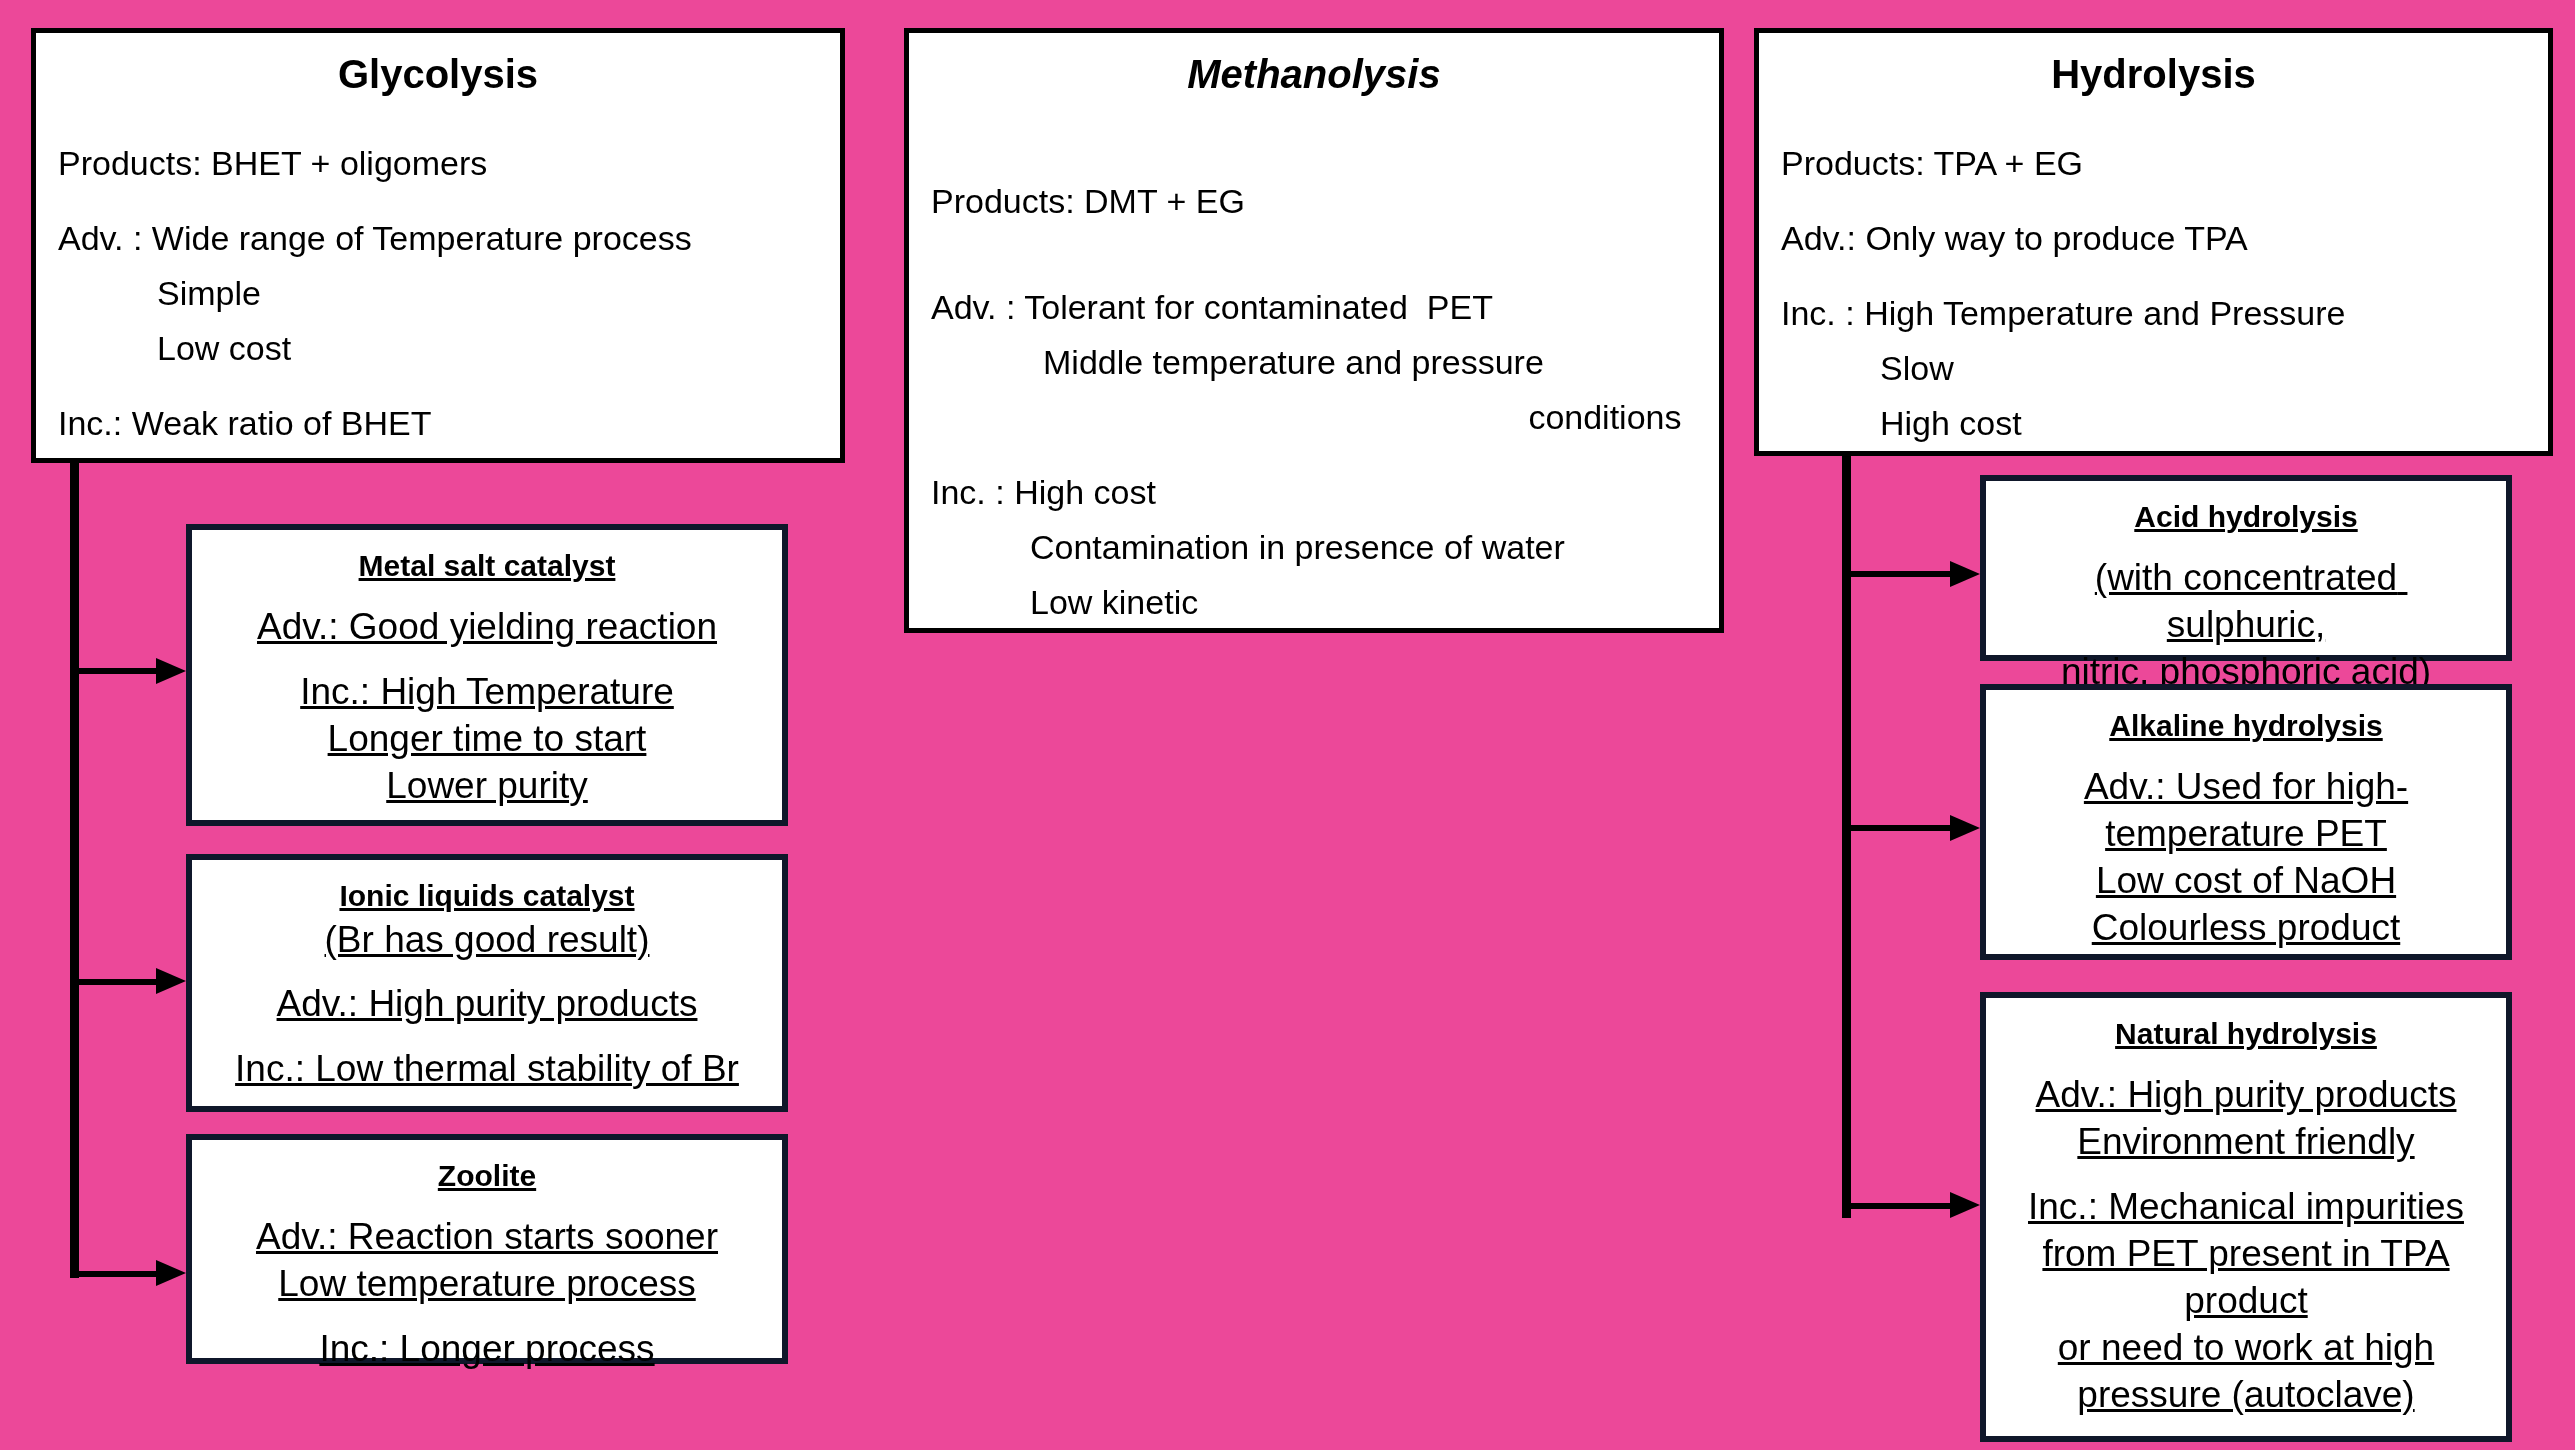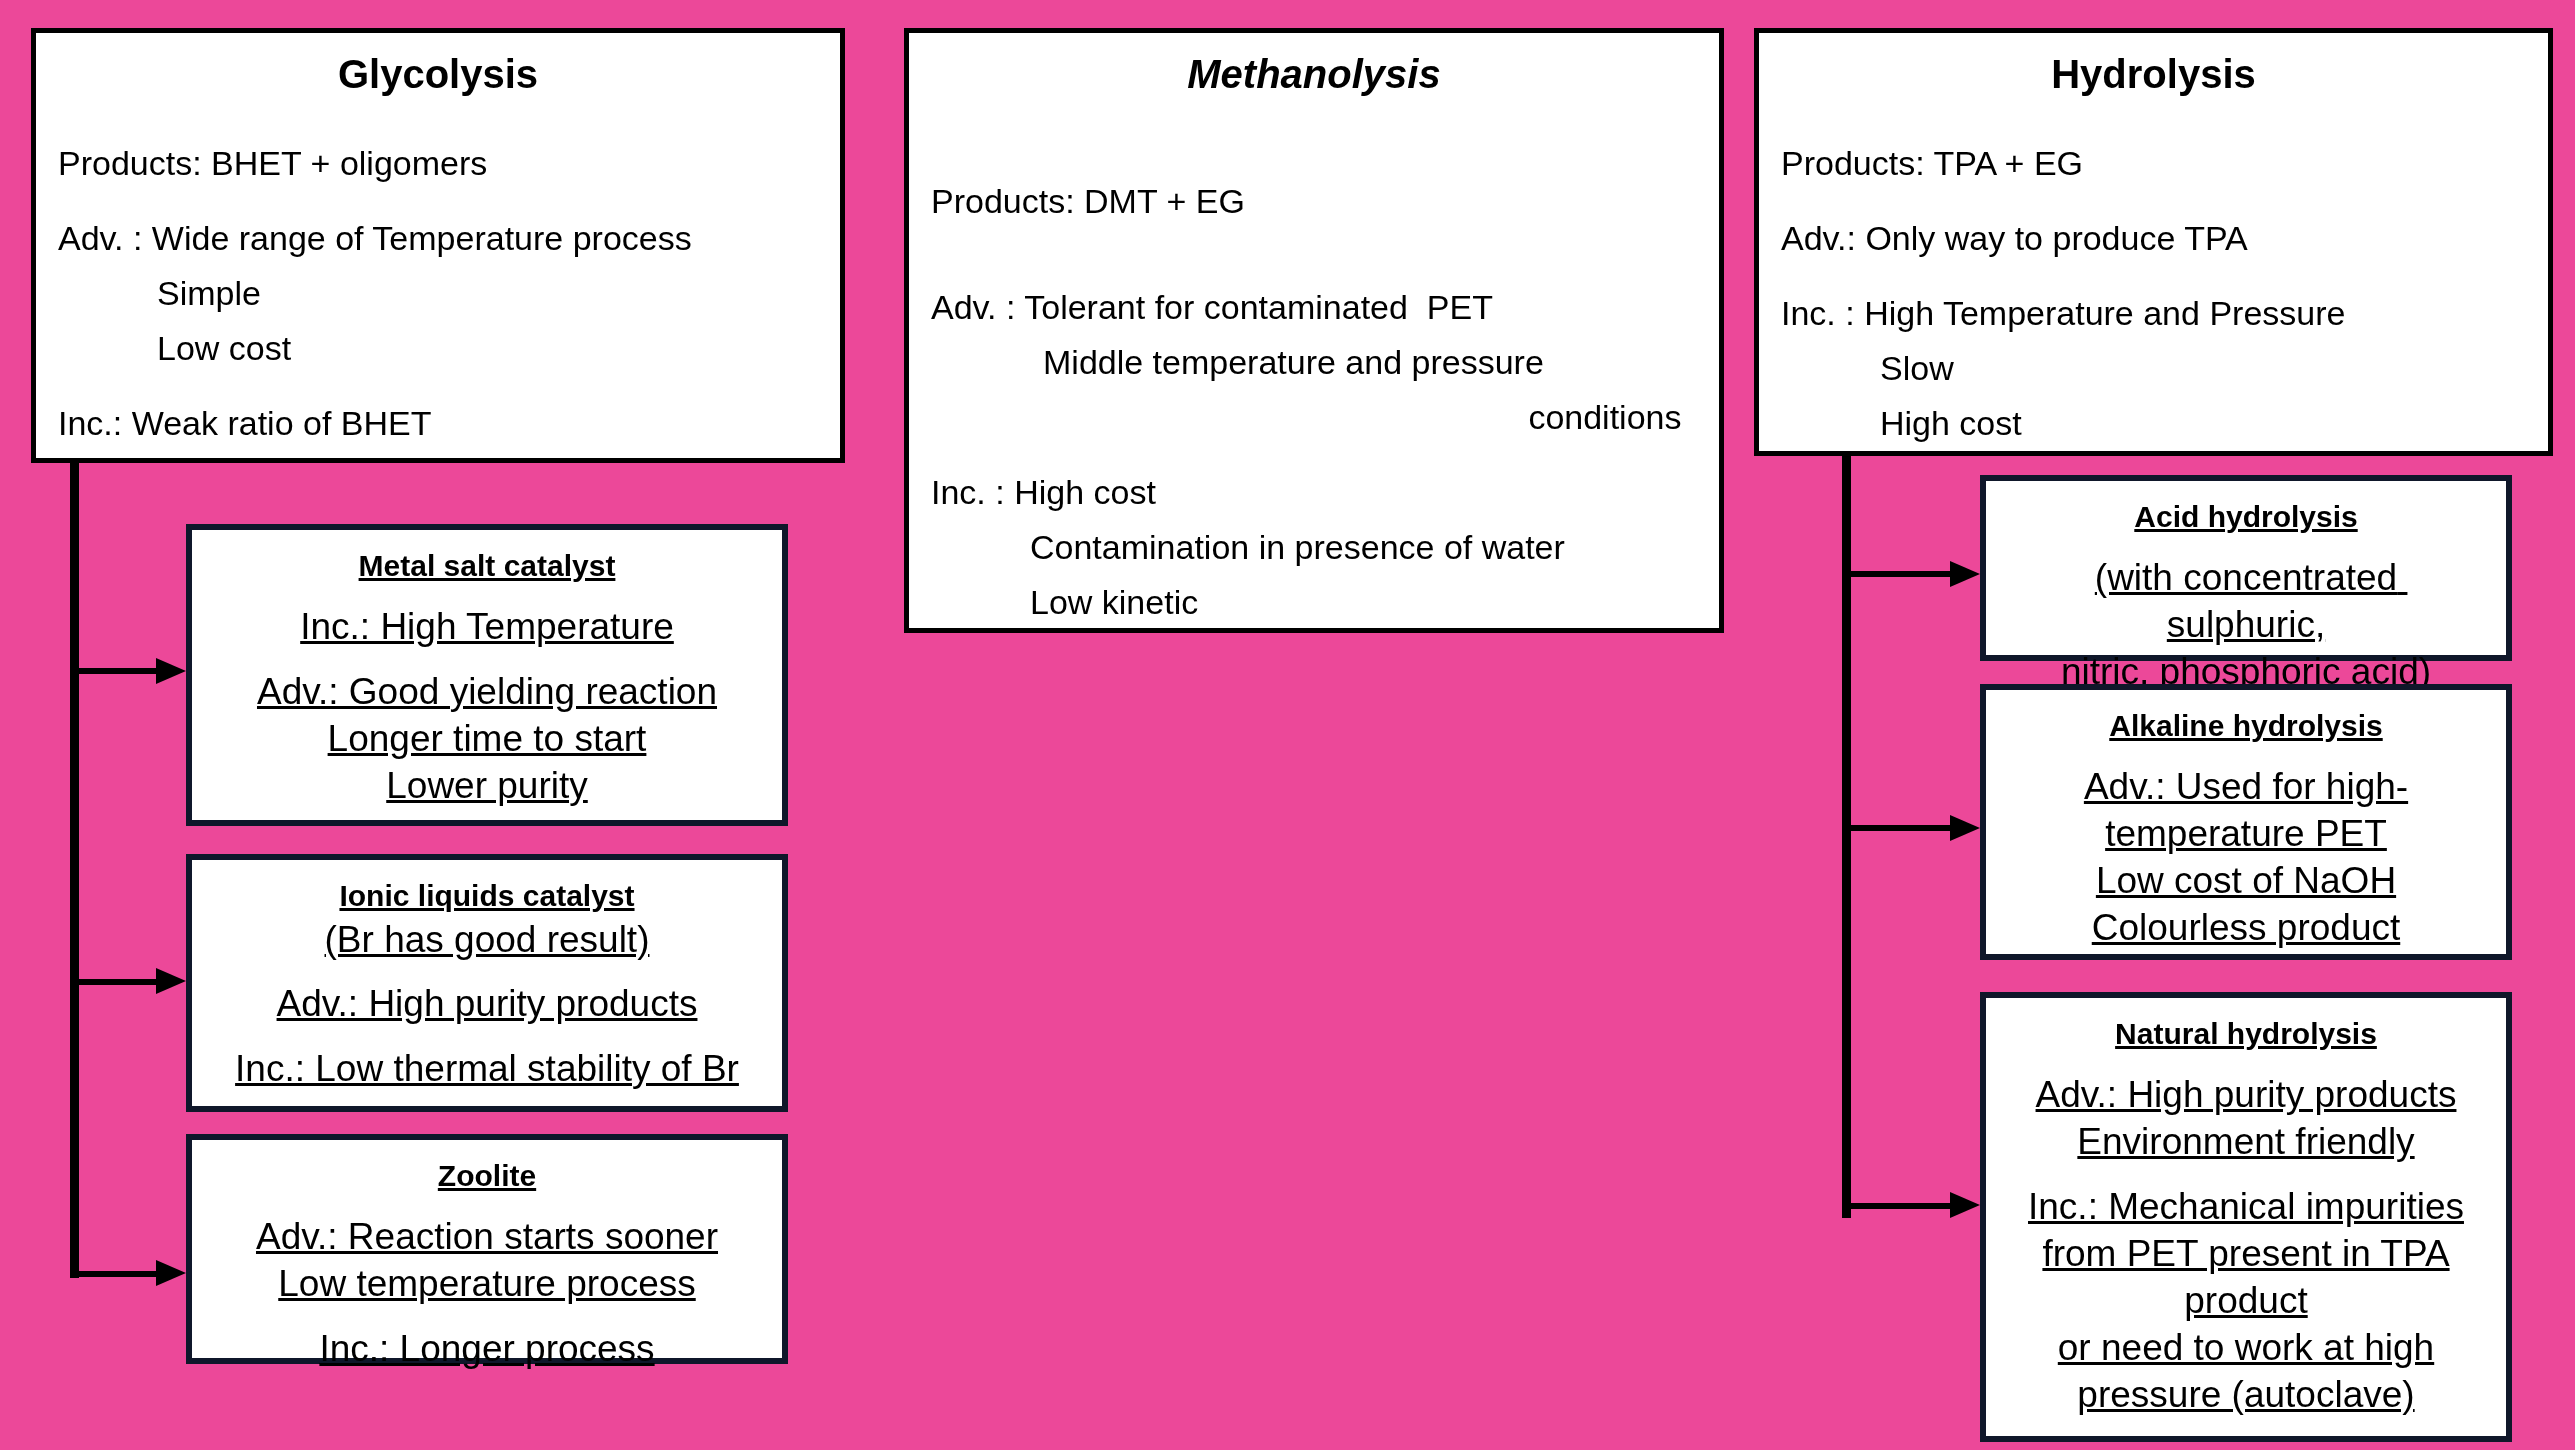--- a/index.html
+++ b/index.html
@@ -131,22 +131,22 @@
       <div class="line para">Adv.: Only way to produce TPA</div>
       <div class="line para">Inc. : High Temperature and Pressure</div>
       <div class="line ind">Slow</div>
       <div class="line ind">High cost</div>
     </div>
   </section>
 
   <section class="sub-box" id="box-metal">
     <h3 class="sub-title">Metal salt catalyst</h3>
     <div class="sub-body">
+      <div class="line spara">Adv.: Good yielding reaction</div>
       <div class="line spara">Inc.: High Temperature</div>
-      <div class="line spara">Adv.: Good yielding reaction</div>
       <div class="line">Longer time to start</div>
       <div class="line">Lower purity</div>
     </div>
   </section>
 
   <section class="sub-box" id="box-ionic">
     <h3 class="sub-title">Ionic liquids catalyst</h3>
     <div class="sub-body">
       <div class="line">(Br has good result)</div>
       <div class="line spara">Adv.: High purity products</div>

